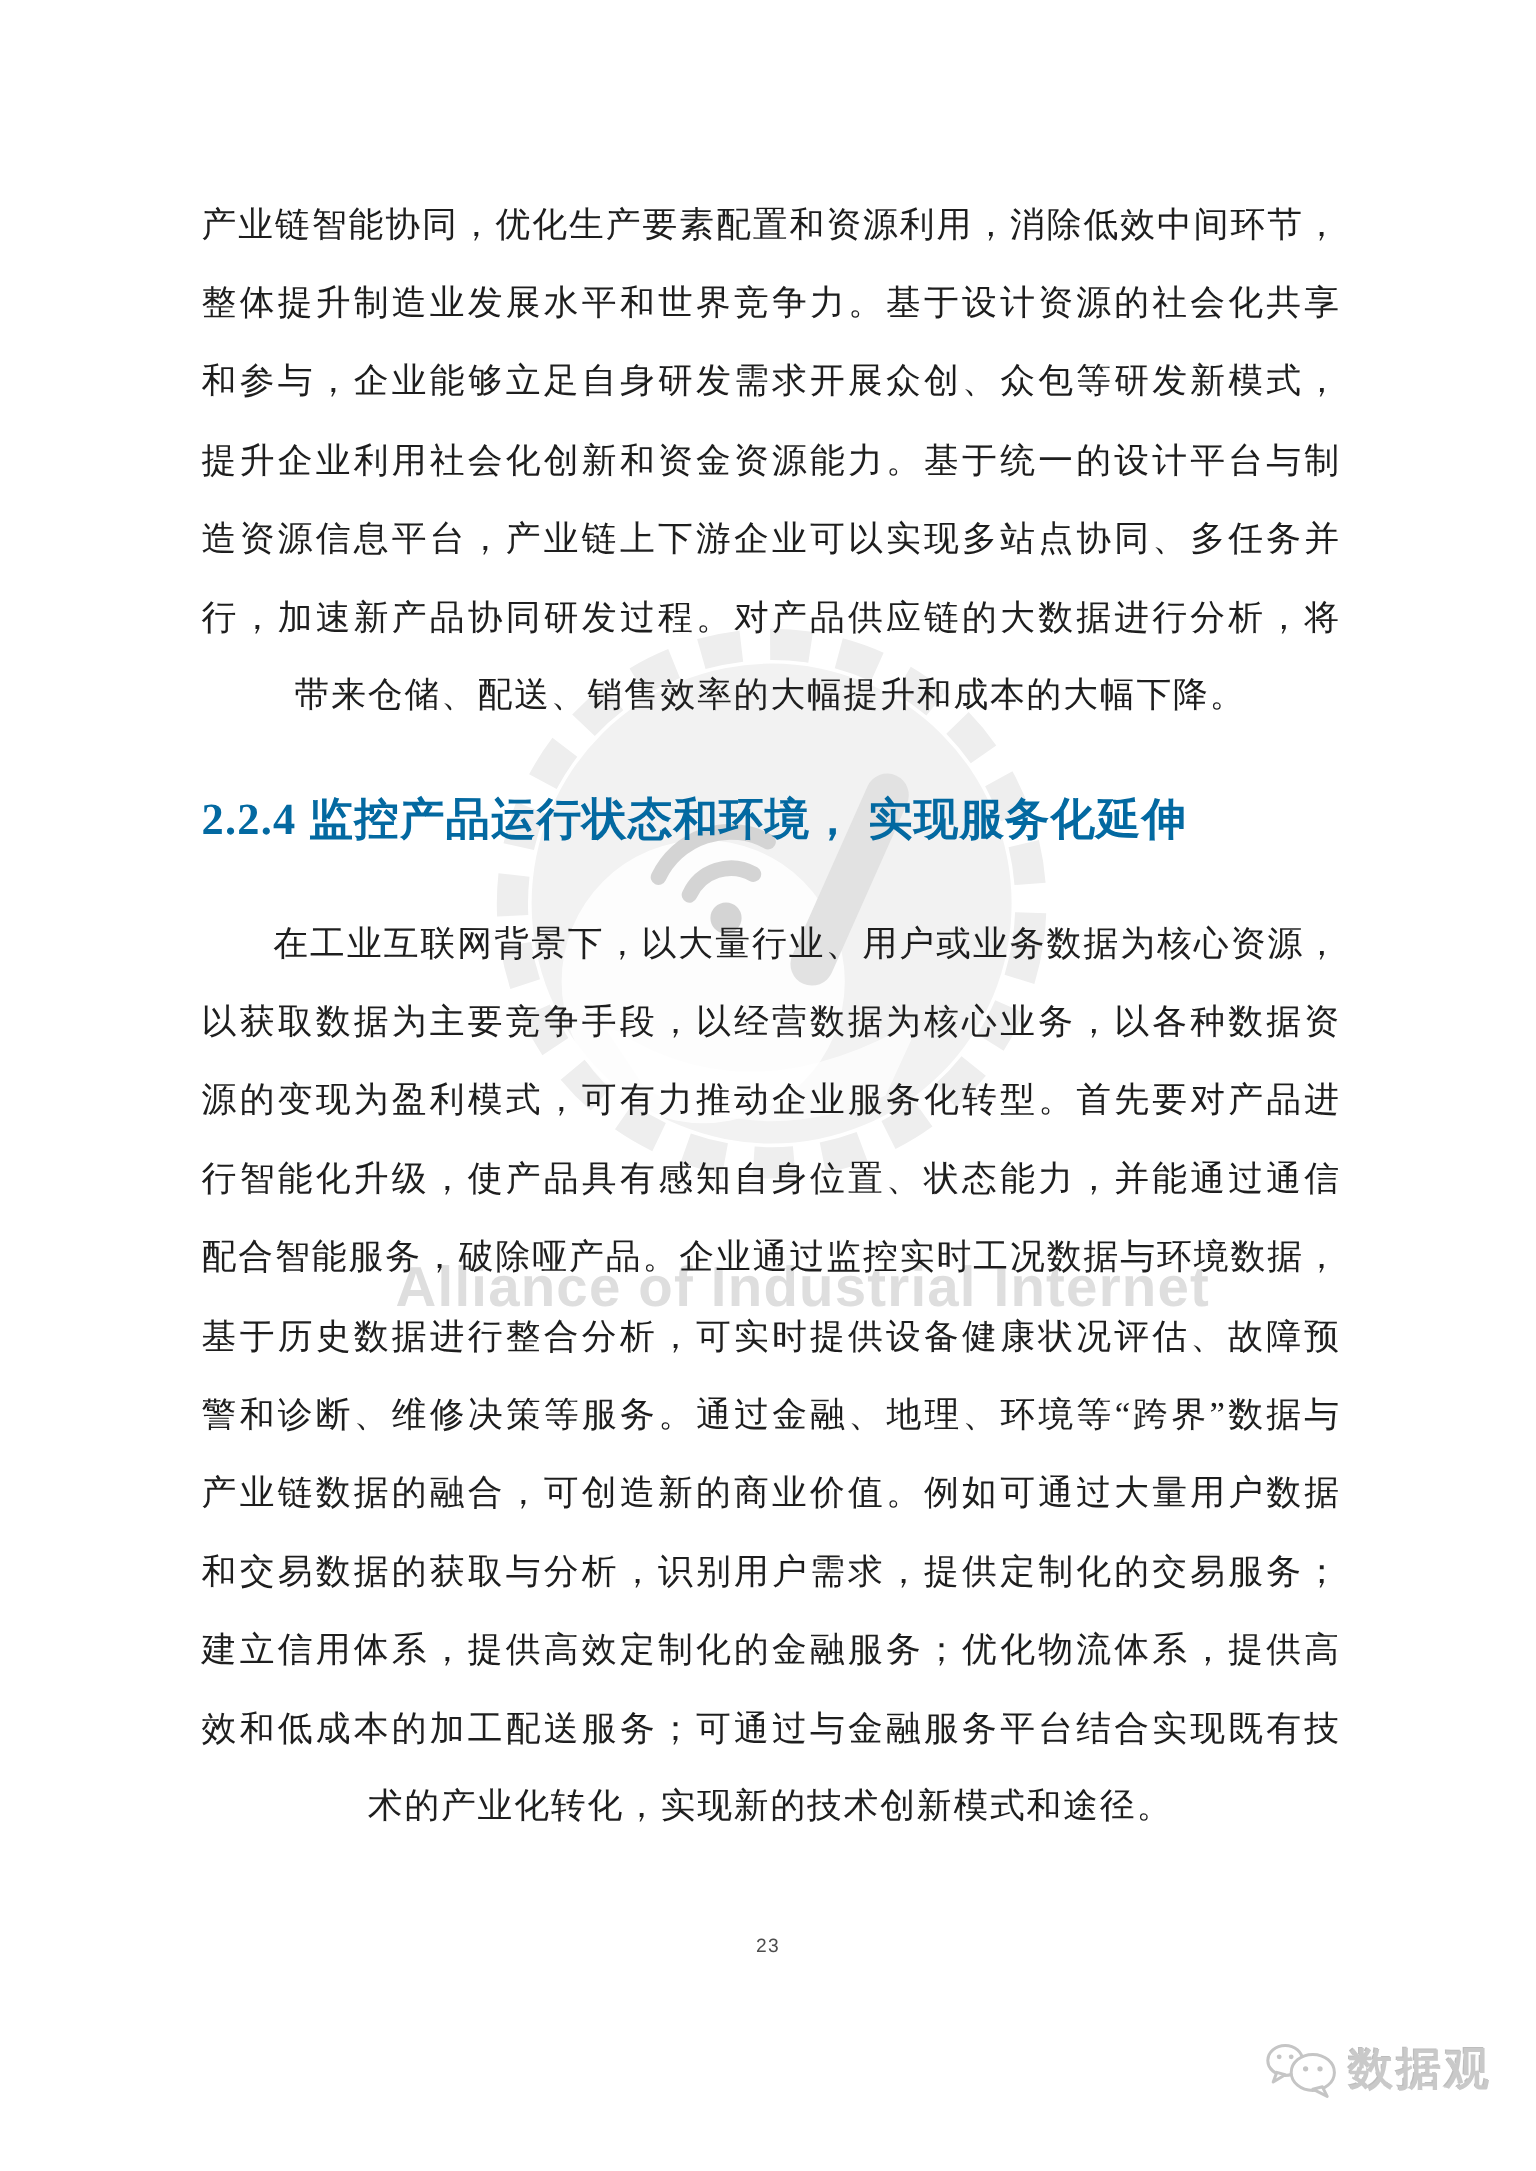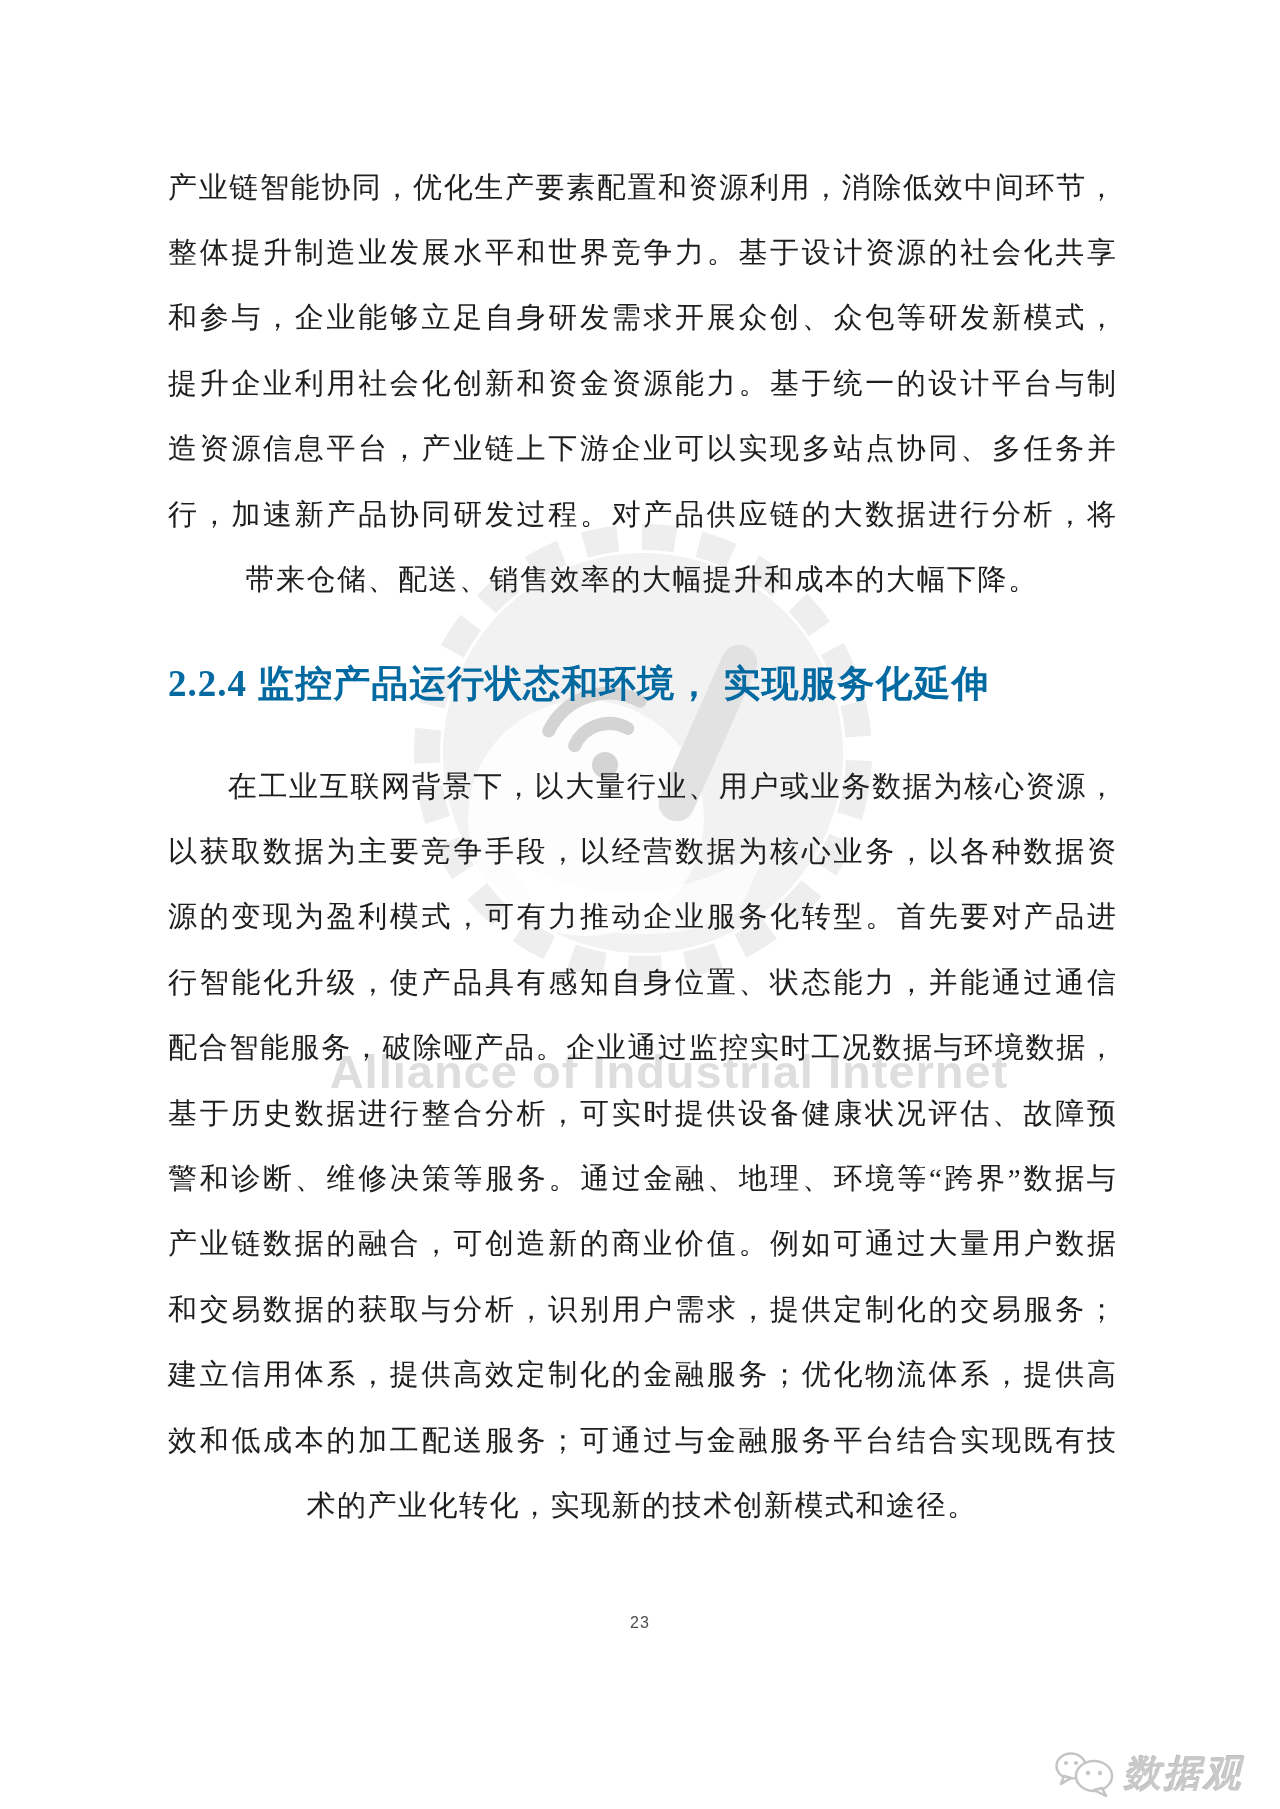--- a/index.html
+++ b/index.html
@@ -46,22 +46,22 @@
     font-size:37px;font-weight:600;letter-spacing:1px;
     line-height:62px;color:#0369a1;white-space:nowrap;
   }
   .page-number{
     position:absolute;top:1614px;left:0;width:100%;
     text-align:center;font-family:"Liberation Sans","DejaVu Sans",sans-serif;
     font-size:16px;color:#4d4d4d;letter-spacing:1px;
   }
   
   .footer-brand{
-    position:absolute;top:1748px;right:36px;
-    display:flex;align-items:center;gap:8px;z-index:2;font-style:italic;
+    position:absolute;top:1699px;right:36px;
+    display:flex;align-items:center;gap:8px;z-index:2;
   }
   .brand-text{
     font-family:"Liberation Sans","DejaVu Sans",sans-serif;
     font-size:37px;font-weight:700;letter-spacing:3px;
     color:#c9c9c9;
     text-shadow:2px 2px 0 #ffffff, -1px -1px 0 #bdbdbd;
   }
 </style>
 </head>
 <body>

